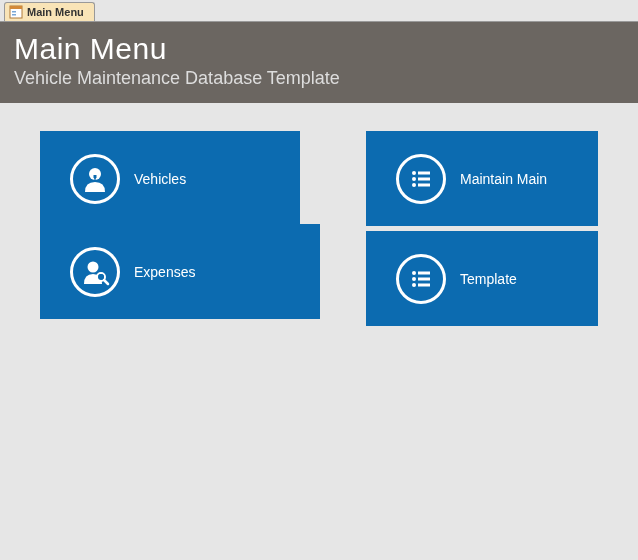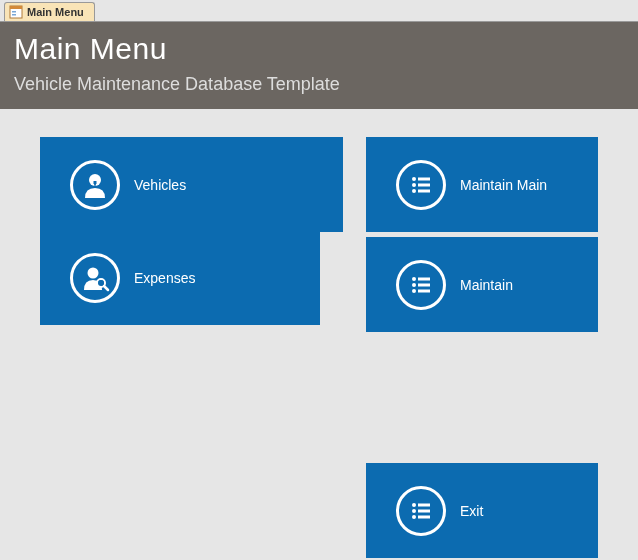--- a/index.html
+++ b/index.html
@@ -46,21 +46,21 @@
   }
   .header h1 {
     font-size: 30px;
     font-weight: 300;
     letter-spacing: 0.5px;
   }
   .header .sub {
     font-size: 18px;
     font-weight: 300;
     color: #ddd;
-    margin-top: 8px;
+    margin-top: 2px;
   }
   .content {
     position: relative;
     width: 100%;
     height: calc(560px - 22px - 78px);
   }
   .tile {
     position: absolute;
     background: #0c6bb0;
     color: #fff;
@@ -78,21 +78,21 @@
     display: flex;
     align-items: center;
     justify-content: center;
     flex-shrink: 0;
   }
   .tile .label {
     font-size: 14px;
     font-weight: 400;
   }
   
-  #t-vehicles { left: 40px;  top: 28px;  width: 303px; height: 95px; }
+  #t-vehicles { left: 40px;  top: 28px;  width: 260px; height: 95px; }
   #t-expenses { left: 40px;  top: 121px; width: 280px; height: 95px; }
   #t-maintain { left: 366px; top: 28px;  width: 232px; height: 95px; }
   #t-reports  { left: 366px; top: 128px; width: 232px; height: 95px; }
   #t-exit     { left: 366px; top: 354px; width: 232px; height: 95px; }
   svg { display:block; }
 </style>
 </head>
 <body>
 
 <div class="tab-bar">
@@ -159,30 +159,17 @@
     <span class="circ">
       <svg width="28" height="28" viewBox="0 0 28 28">
         <circle cx="7" cy="8" r="2" fill="#fff"></circle>
           <rect x="11" y="6.5" width="12" height="3" fill="#fff"></rect>
         <circle cx="7" cy="14" r="2" fill="#fff"></circle>
           <rect x="11" y="12.5" width="12" height="3" fill="#fff"></rect>
         <circle cx="7" cy="20" r="2" fill="#fff"></circle>
           <rect x="11" y="18.5" width="12" height="3" fill="#fff"></rect>
       </svg>
     </span>
-    <span class="label">Maintain</span>
+    <span class="label">Template</span>
   </div>
 
-  <div id="t-exit" class="tile">
-    <span class="circ">
-      <svg width="28" height="28" viewBox="0 0 28 28">
-        <circle cx="7" cy="8" r="2" fill="#fff"></circle>
-          <rect x="11" y="6.5" width="12" height="3" fill="#fff"></rect>
-        <circle cx="7" cy="14" r="2" fill="#fff"></circle>
-          <rect x="11" y="12.5" width="12" height="3" fill="#fff"></rect>
-        <circle cx="7" cy="20" r="2" fill="#fff"></circle>
-          <rect x="11" y="18.5" width="12" height="3" fill="#fff"></rect>
-      </svg>
-    </span>
-    <span class="label">Exit</span>
-  </div>
 
 </div>
 
 </body></html>

